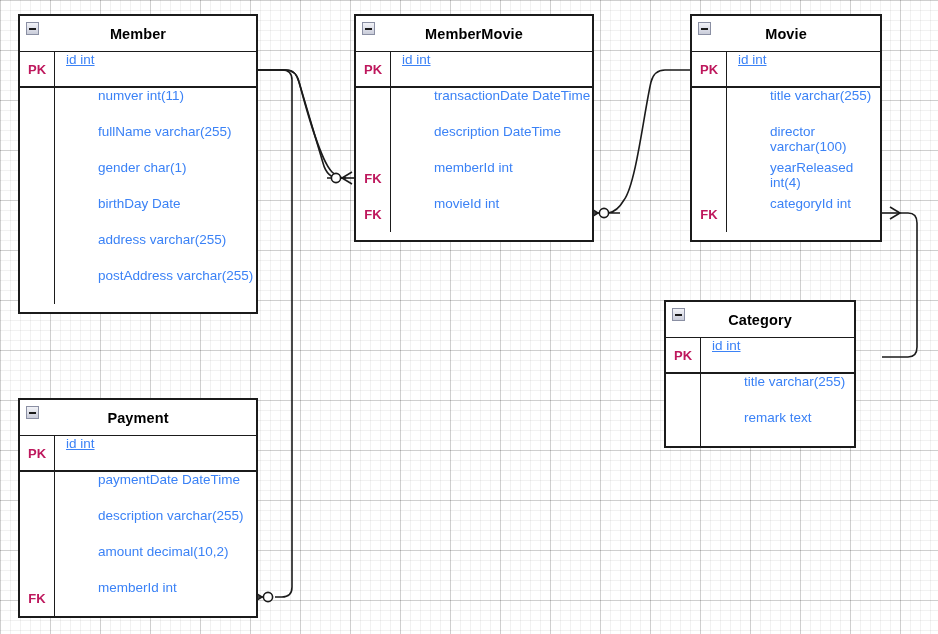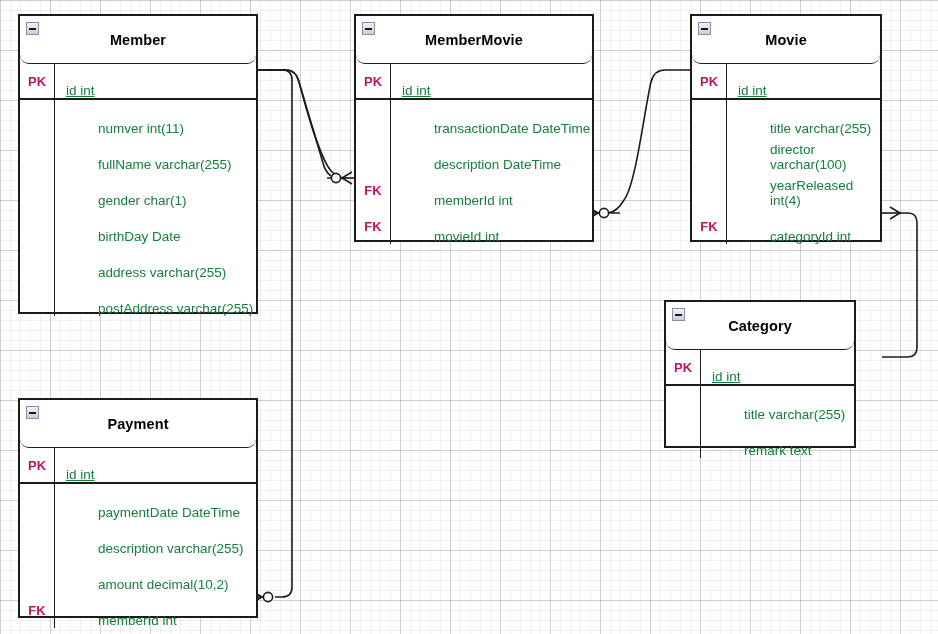--- a/index.html
+++ b/index.html
@@ -50,27 +50,26 @@
   
   .entity {
     position: absolute;
     background: #ffffff;
     border: 2px solid #1b1b1b;
     box-sizing: border-box;
     z-index: 5;
   }
   .entity-header {
     position: relative;
-    height: 48px;
+    height: 36px;
     border-bottom: 1px solid #1b1b1b;
     display: flex;
     align-items: center;
     justify-content: center;
     box-sizing: border-box;
-    border-radius: 9px;
   }
   .entity-title {
     font-size: 14.5px;
     font-weight: bold;
     color: #000000;
     letter-spacing: 0.1px;
   }
   .collapse-icon {
     position: absolute;
     left: 6px;
@@ -107,27 +106,27 @@
     flex: 0 0 34px;
     text-align: center;
     font-size: 13px;
     color: #be185d;
     box-sizing: border-box;
   }
   .key-cell.bold { font-weight: bold; }
   .name-cell {
     flex: 1 1 auto;
     font-size: 13.5px;
-    color: #15803d;
+    color: #3b82f6;
     padding-left: 11px;
     box-sizing: border-box;
     border-left: 1px solid #1b1b1b;
     height: 100%;
     display: flex;
-    align-items: flex-end;
+    align-items: flex-start;
   }
   .row.pk-row .name-cell .pk-name {
     text-decoration: underline;
     font-weight: normal;
   }
   
   .rows .attr-divider {
     position: absolute;
     left: 34px;
     top: 0;

